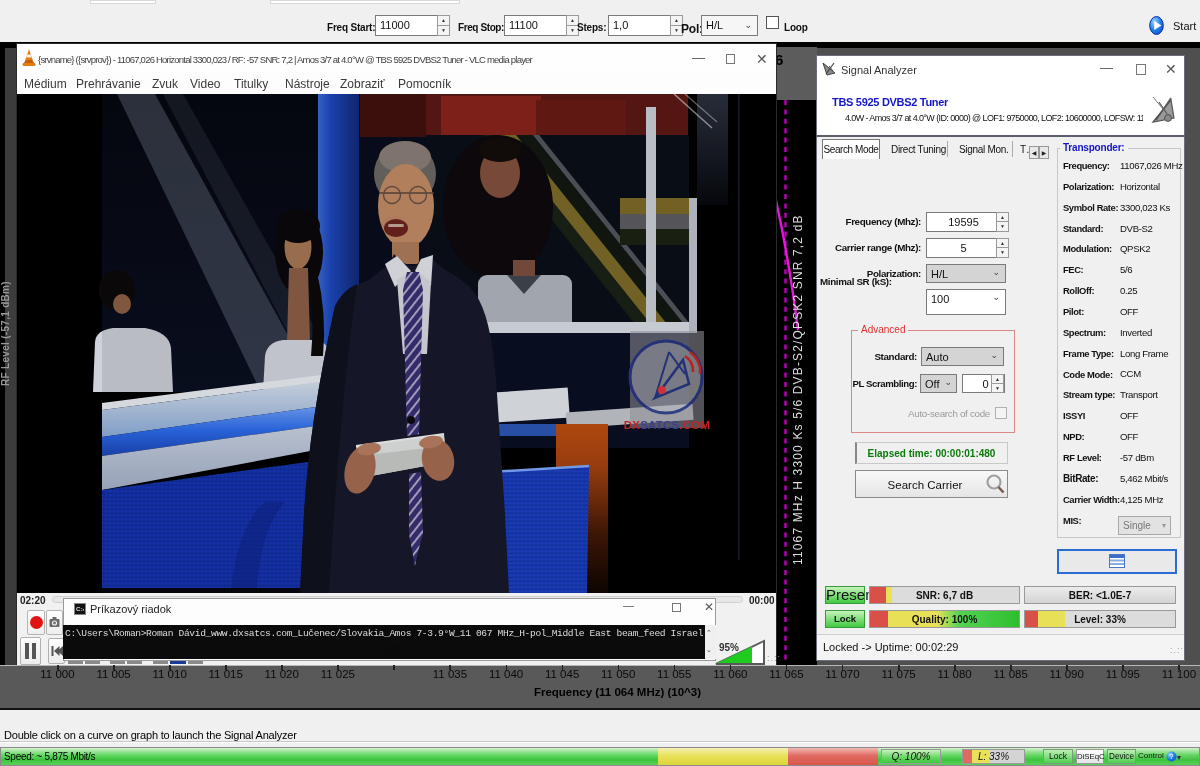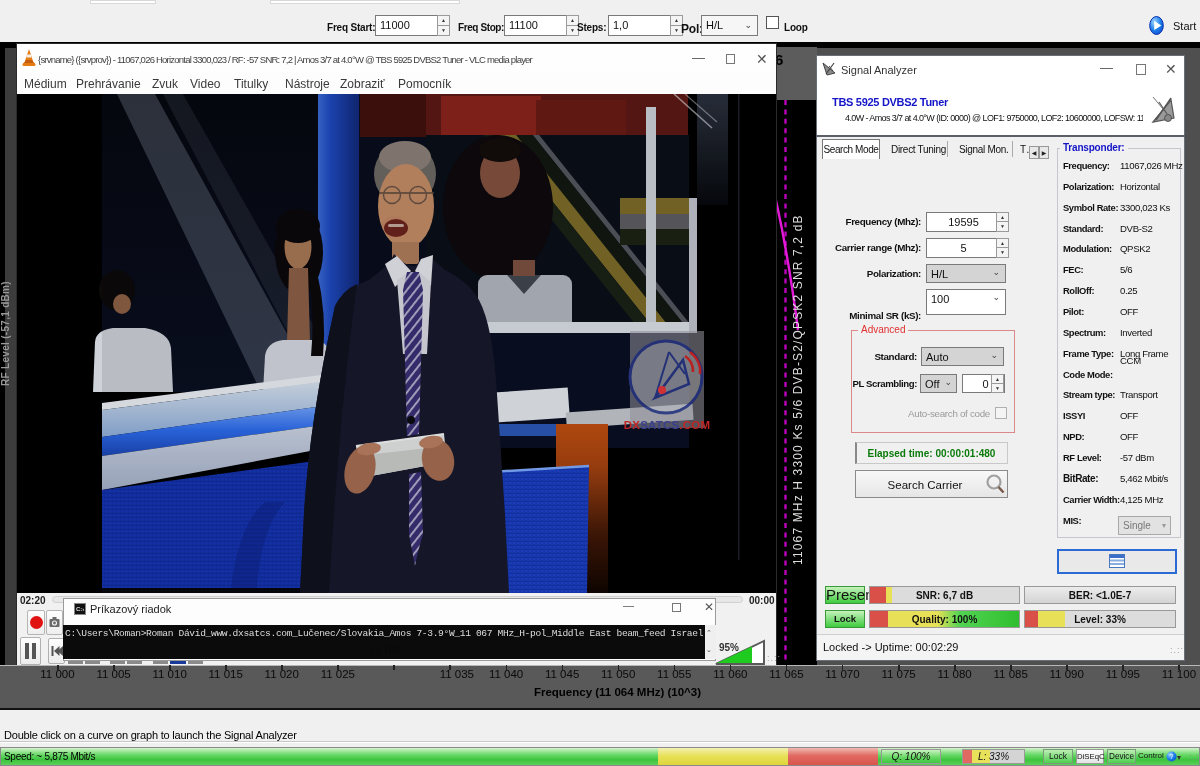--- a/index.html
+++ b/index.html
@@ -357,21 +357,21 @@
     <div class="a" style="left:1120px;top:264.3px;font-size:9.6px;letter-spacing:-0.35px;white-space:nowrap">5/6</div>
     <div class="a" style="left:1063px;top:285.1px;font-weight:700;font-size:9.4px;letter-spacing:-0.4px">RollOff:</div>
     <div class="a" style="left:1120px;top:285.1px;font-size:9.6px;letter-spacing:-0.35px;white-space:nowrap">0.25</div>
     <div class="a" style="left:1063px;top:306.0px;font-weight:700;font-size:9.4px;letter-spacing:-0.4px">Pilot:</div>
     <div class="a" style="left:1120px;top:306.0px;font-size:9.6px;letter-spacing:-0.35px;white-space:nowrap">OFF</div>
     <div class="a" style="left:1063px;top:326.8px;font-weight:700;font-size:9.4px;letter-spacing:-0.4px">Spectrum:</div>
     <div class="a" style="left:1120px;top:326.8px;font-size:9.6px;letter-spacing:-0.35px;white-space:nowrap">Inverted</div>
     <div class="a" style="left:1063px;top:347.6px;font-weight:700;font-size:9.4px;letter-spacing:-0.4px">Frame Type:</div>
     <div class="a" style="left:1120px;top:347.6px;font-size:9.6px;letter-spacing:-0.35px;white-space:nowrap">Long Frame</div>
     <div class="a" style="left:1063px;top:368.5px;font-weight:700;font-size:9.4px;letter-spacing:-0.4px">Code Mode:</div>
-    <div class="a" style="left:1120px;top:355px;font-size:9.6px;letter-spacing:-0.35px;white-space:nowrap">CCM</div>
+    <div class="a" style="left:1120px;top:368px;font-size:9.6px;letter-spacing:-0.35px;white-space:nowrap">CCM</div>
     <div class="a" style="left:1063px;top:389.4px;font-weight:700;font-size:9.4px;letter-spacing:-0.4px">Stream type:</div>
     <div class="a" style="left:1120px;top:389.4px;font-size:9.6px;letter-spacing:-0.35px;white-space:nowrap">Transport</div>
     <div class="a" style="left:1063px;top:410.2px;font-weight:700;font-size:9.4px;letter-spacing:-0.4px">ISSYI</div>
     <div class="a" style="left:1120px;top:410.2px;font-size:9.6px;letter-spacing:-0.35px;white-space:nowrap">OFF</div>
     <div class="a" style="left:1063px;top:431.1px;font-weight:700;font-size:9.4px;letter-spacing:-0.4px">NPD:</div>
     <div class="a" style="left:1120px;top:431.1px;font-size:9.6px;letter-spacing:-0.35px;white-space:nowrap">OFF</div>
     <div class="a" style="left:1063px;top:451.9px;font-weight:700;font-size:9.4px;letter-spacing:-0.4px">RF Level:</div>
     <div class="a" style="left:1120px;top:451.9px;font-size:9.6px;letter-spacing:-0.35px;white-space:nowrap">-57 dBm</div>
     <div class="a" style="left:1063px;top:472.8px;font-weight:700;font-size:10px;letter-spacing:-0.4px">BitRate:</div>
     <div class="a" style="left:1120px;top:472.8px;font-size:9.6px;letter-spacing:-0.35px;white-space:nowrap">5,462 Mbit/s</div>
@@ -385,21 +385,21 @@
 <div class="a" style="left:820px;top:216px;width:101px;text-align:right;font-weight:700;font-size:9.8px;letter-spacing:-0.35px">Frequency (Mhz):</div>
 <div class="a inp" style="left:926px;top:212px;width:71px;height:20px;text-align:center">19595</div>
 <div class="a spin" style="left:996px;top:212px;height:10px;line-height:8px">▲</div>
 <div class="a spin" style="left:996px;top:221px;height:11px;line-height:9px">▼</div>
 <div class="a" style="left:820px;top:242px;width:101px;text-align:right;font-weight:700;font-size:9.8px;letter-spacing:-0.35px">Carrier range (Mhz):</div>
 <div class="a inp" style="left:926px;top:238px;width:71px;height:20px;text-align:center">5</div>
 <div class="a spin" style="left:996px;top:238px;height:10px;line-height:8px">▲</div>
 <div class="a spin" style="left:996px;top:247px;height:11px;line-height:9px">▼</div>
 <div class="a" style="left:820px;top:268px;width:101px;text-align:right;font-weight:700;font-size:9.8px;letter-spacing:-0.35px">Polarization:</div>
 <div class="a inp" style="left:926px;top:264px;width:80px;height:19px;background:#d4d4d4">H/L<span style="float:right;margin-right:5px;font-size:9px;color:#444;line-height:14px">⌄</span></div>
-<div class="a" style="left:820px;top:310px;width:101px;text-align:right;font-weight:700;font-size:9.8px;letter-spacing:-0.35px">Minimal SR (kS):</div>
+<div class="a" style="left:820px;top:276px;width:101px;text-align:left;font-weight:700;font-size:9.8px;letter-spacing:-0.35px">Minimal SR (kS):</div>
 <div class="a inp" style="left:926px;top:289px;width:80px;height:26px">100<span style="float:right;margin-right:5px;font-size:9px;color:#444;line-height:14px">⌄</span></div>
 
 <div class="a" style="left:851px;top:330px;width:164px;height:103px;border:1px solid #d88"></div>
 <div class="a" style="left:858px;top:324px;background:#f0f0f0;padding:0 3px;font-size:10px;color:#e03030">Advanced</div>
 <div class="a" style="left:830px;top:351px;width:87px;text-align:right;font-weight:700;font-size:9.8px;letter-spacing:-0.35px">Standard:</div>
 <div class="a inp" style="left:921px;top:347px;width:83px;height:19px;background:#d4d4d4">Auto<span style="float:right;margin-right:5px;font-size:9px;color:#444;line-height:14px">⌄</span></div>
 <div class="a" style="left:820px;top:378px;width:97px;text-align:right;font-weight:700;font-size:9.6px;letter-spacing:-0.4px">PL Scrambling:</div>
 <div class="a inp" style="left:920px;top:374px;width:37px;height:19px;background:#d4d4d4">Off<span style="float:right;margin-right:4px;font-size:9px;color:#444;line-height:14px">⌄</span></div>
 <div class="a inp" style="left:962px;top:374px;width:43px;height:19px;text-align:center">0</div>
 <div class="a spin" style="left:991px;top:374px;height:10px;line-height:8px">▲</div>
@@ -449,21 +449,21 @@
     <div class="a" style="left:145.64px;top:668px;width:48px;text-align:center;color:#0a0a0a;font-size:11.5px">11 010</div>
     <div class="a" style="left:169.14px;top:665px;width:1.5px;height:5px;background:#222"></div>
     <div class="a" style="left:201.71px;top:668px;width:48px;text-align:center;color:#0a0a0a;font-size:11.5px">11 015</div>
     <div class="a" style="left:225.21px;top:665px;width:1.5px;height:5px;background:#222"></div>
     <div class="a" style="left:257.78px;top:668px;width:48px;text-align:center;color:#0a0a0a;font-size:11.5px">11 020</div>
     <div class="a" style="left:281.28px;top:665px;width:1.5px;height:5px;background:#222"></div>
     <div class="a" style="left:313.85px;top:668px;width:48px;text-align:center;color:#0a0a0a;font-size:11.5px">11 025</div>
     <div class="a" style="left:337.35px;top:665px;width:1.5px;height:5px;background:#222"></div>
     <div class="a" style="left:369.92px;top:644px;width:48px;text-align:left;color:#0a0a0a;font-size:11.5px">11 030</div>
     <div class="a" style="left:393.42px;top:665px;width:1.5px;height:5px;background:#222"></div>
-    <div class="a" style="left:425.99px;top:668px;width:48px;text-align:right;color:#0a0a0a;font-size:11.5px">11 035</div>
+    <div class="a" style="left:425.99px;top:668px;width:48px;text-align:center;color:#0a0a0a;font-size:11.5px">11 035</div>
     <div class="a" style="left:449.49px;top:665px;width:1.5px;height:5px;background:#222"></div>
     <div class="a" style="left:482.06px;top:668px;width:48px;text-align:center;color:#0a0a0a;font-size:11.5px">11 040</div>
     <div class="a" style="left:505.56px;top:665px;width:1.5px;height:5px;background:#222"></div>
     <div class="a" style="left:538.13px;top:668px;width:48px;text-align:center;color:#0a0a0a;font-size:11.5px">11 045</div>
     <div class="a" style="left:561.63px;top:665px;width:1.5px;height:5px;background:#222"></div>
     <div class="a" style="left:594.2px;top:668px;width:48px;text-align:center;color:#0a0a0a;font-size:11.5px">11 050</div>
     <div class="a" style="left:617.7px;top:665px;width:1.5px;height:5px;background:#222"></div>
     <div class="a" style="left:650.27px;top:668px;width:48px;text-align:center;color:#0a0a0a;font-size:11.5px">11 055</div>
     <div class="a" style="left:673.77px;top:665px;width:1.5px;height:5px;background:#222"></div>
     <div class="a" style="left:706.34px;top:668px;width:48px;text-align:center;color:#0a0a0a;font-size:11.5px">11 060</div>

